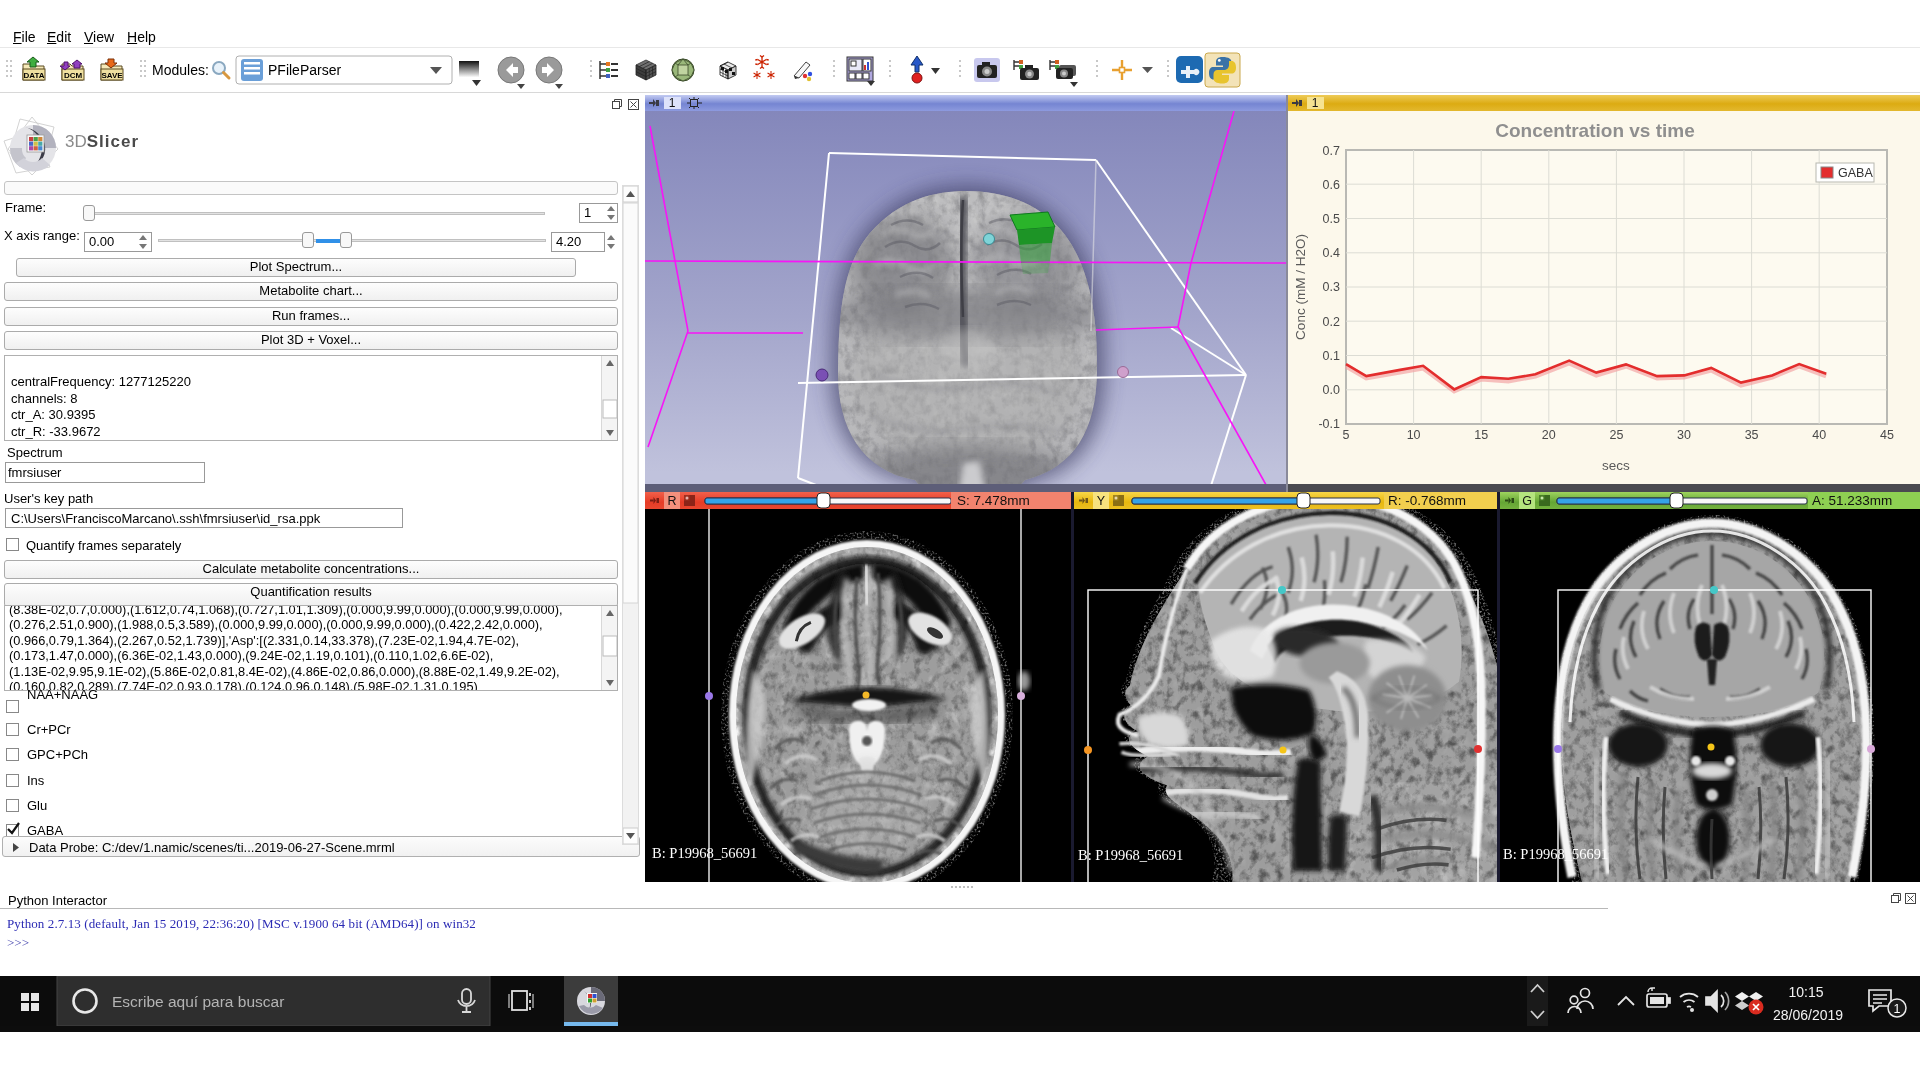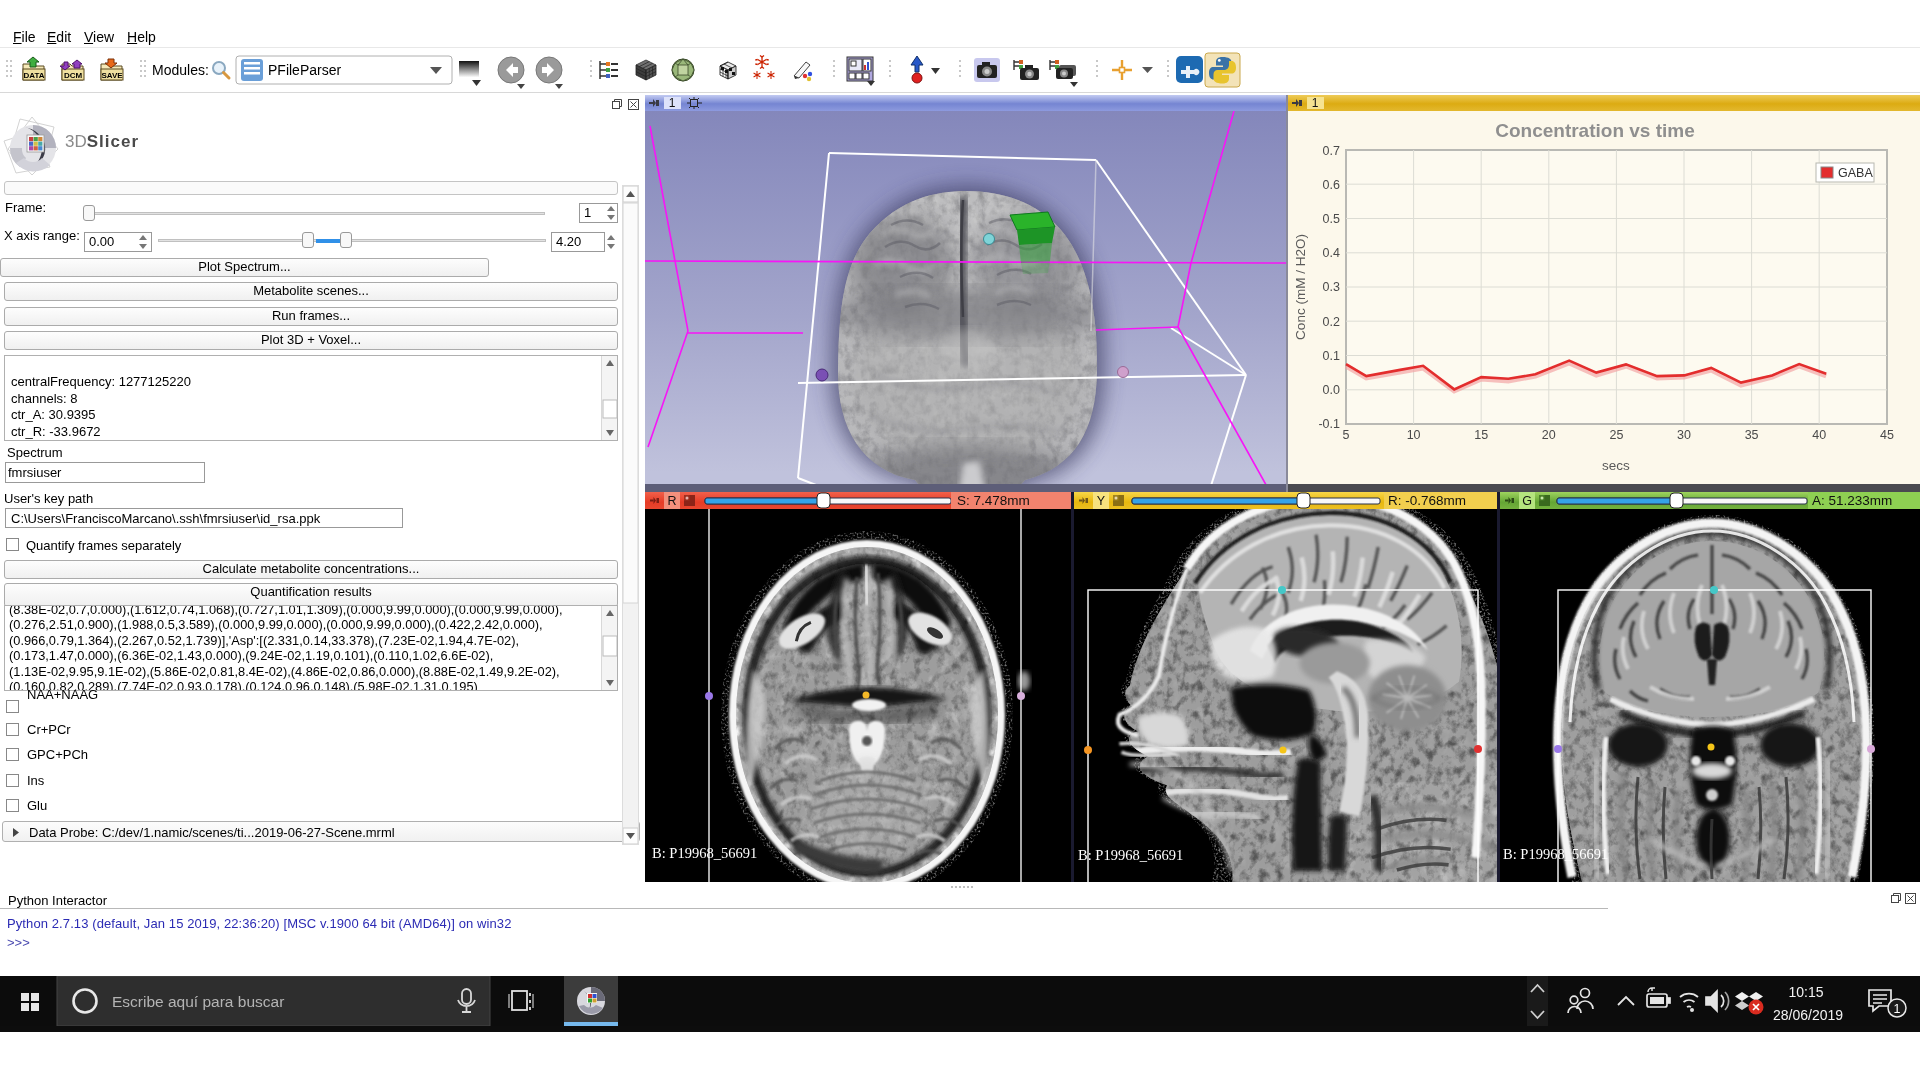--- a/index.html
+++ b/index.html
@@ -345,22 +345,22 @@
   <div class="abs" style="left:158px;top:146px;width:388px;height:3px;background:#e2e2e2;border:1px solid #c0c0c0"></div>
   <div class="abs" style="left:316px;top:146px;width:26px;height:4px;background:#3090e8"></div>
   <div class="abs" style="left:302px;top:139px;width:12px;height:16px;background:#f8f8f8;border:1px solid #999;border-radius:3px"></div>
   <div class="abs" style="left:340px;top:139px;width:12px;height:16px;background:#f8f8f8;border:1px solid #999;border-radius:3px"></div>
   <div class="txt" style="left:551px;top:139px;width:54px;height:20px;padding:1px 4px">4.20</div>
   <svg class="abs" style="left:604px;top:140px" width="14" height="18" viewBox="0 0 14 18">
       <path d="M7 2 l4 5 h-8 z" fill="#777"></path>
       <path d="M7 16 l4 -5 h-8 z" fill="#777"></path>
     </svg>
 
-  <div class="btn" style="left:0;top:165px;width:489px;height:19px">Plot Spectrum...</div>
-  <div class="btn" style="left:4px;top:189px;width:614px;height:19px">Metabolite scenes...</div>
+  <div class="btn" style="left:16px;top:165px;width:560px;height:19px">Plot Spectrum...</div>
+  <div class="btn" style="left:4px;top:189px;width:614px;height:19px">Metabolite chart...</div>
   <div class="btn" style="left:4px;top:214px;width:614px;height:19px">Run frames...</div>
   <div class="btn" style="left:4px;top:238px;width:614px;height:19px">Plot 3D + Voxel...</div>
 
   <div class="txt" style="left:4px;top:262px;width:614px;height:86px;border-color:#b0b0b0">
     <div class="abs" style="left:6px;top:18px;line-height:16.5px">centralFrequency: 1277125220<br>channels: 8<br>ctr_A: 30.9395<br>ctr_R: -33.9672</div>
     <div class="abs" style="right:0;top:0;width:16px;height:84px;background:#f4f4f4;border-left:1px solid #d8d8d8">
       <svg width="16" height="84" viewBox="0 0 16 84">
           <path d="M8 4 l4 6 h-8 z" fill="#666"></path>
           <path d="M8 80 l4 -6 h-8 z" fill="#666"></path>
           <rect x="1" y="44" width="14" height="18" fill="#fff" stroke="#bbb"></rect>
@@ -397,21 +397,21 @@
   <div class="cb" style="left:6px;top:681px"></div>
     <div class="lbl" style="left:27px;top:680px">Ins</div>
   <div class="cb" style="left:6px;top:706px"></div>
     <div class="lbl" style="left:27px;top:705px">Glu</div>
   <div class="cb" style="left:6px;top:731px"></div>
     <div class="lbl" style="left:27px;top:730px">GABA</div>
   <svg class="abs" style="left:6px;top:728px" width="16" height="16" viewBox="0 0 16 16">
       <path d="M2 8 L6 12 L13 2" fill="none" stroke="#111" stroke-width="2.2"></path>
     </svg>
 
-  <div class="abs" style="left:2px;top:728px;width:638px;height:21px;border:1px solid #b0b0b0;border-radius:3px;background:linear-gradient(#fcfcfc,#f1f1f1)">
+  <div class="abs" style="left:2px;top:743px;width:638px;height:21px;border:1px solid #b0b0b0;border-radius:3px;background:linear-gradient(#fcfcfc,#f1f1f1)">
     <svg class="abs" style="left:8px;top:5px" width="10" height="11" viewBox="0 0 10 11">
         <path d="M2 1 l6 4.5 L2 10 z" fill="#444"></path>
       </svg>
     <div class="lbl" style="left:26px;top:3px">Data Probe: C:/dev/1.namic/scenes/ti...2019-06-27-Scene.mrml</div>
   </div>
 
   <div class="abs" style="left:622px;top:92px;width:17px;height:660px;background:#f2f2f2;border:1px solid #dcdcdc">
     <svg width="15" height="658" viewBox="0 0 15 658">
       <rect x="0" y="0" width="15" height="16" fill="#fdfdfd" stroke="#ccc"></rect>
       <path d="M7.5 5 l4.5 6 h-9 z" fill="#555"></path>
@@ -991,21 +991,21 @@
         <circle cx="22" cy="2" r="1.1"></circle>
       </g>
     </svg>
   <div class="lbl" style="left:8px;top:9px;font-size:13px">Python Interactor</div>
   <svg class="abs" style="left:1890px;top:9px" width="26" height="12" viewBox="0 0 26 12">
     <rect x="1.5" y="2.5" width="7" height="7" fill="none" stroke="#444"></rect>
     <path d="M3.5 2.5 v-2 h7 v7 h-2" fill="none" stroke="#444"></path>
     <rect x="15.5" y="0.5" width="10" height="10" fill="none" stroke="#444"></rect>
     <path d="M17.5 2.5 l6 6 m0 -6 l-6 6" stroke="#444"></path>
   </svg>
-  <div class="abs" style="left:0;top:24px;width:1608px;height:122px;background:#fff;border-top:1px solid #b8b8b8;font-family:Liberation Sans, sans-serif;font-size:13px;color:#2b2bb4">
+  <div class="abs" style="left:0;top:24px;width:1608px;height:122px;background:#fff;border-top:1px solid #b8b8b8;font-family:Liberation Serif, serif;font-size:13px;color:#2b2bb4">
     <div class="abs" style="left:7px;top:7px;letter-spacing:0.1px">Python 2.7.13 (default, Jan 15 2019, 22:36:20) [MSC v.1900 64 bit (AMD64)] on win32</div>
     <div class="abs" style="left:7px;top:26px;color:#4a4ab0">&gt;&gt;&gt;</div>
   </div>
   <div class="abs" style="left:1892px;top:113px;width:19px;height:19px;border-radius:50%;background:#e23322;border:1px solid #b8b8b8">
     <svg width="17" height="17" viewBox="0 0 17 17">
         <path d="M5 5 l7 7 M12 5 l-7 7" stroke="#fff" stroke-width="2.2"></path>
       </svg>
   </div>
 </div>
 <div class="abs" id="taskbar">

